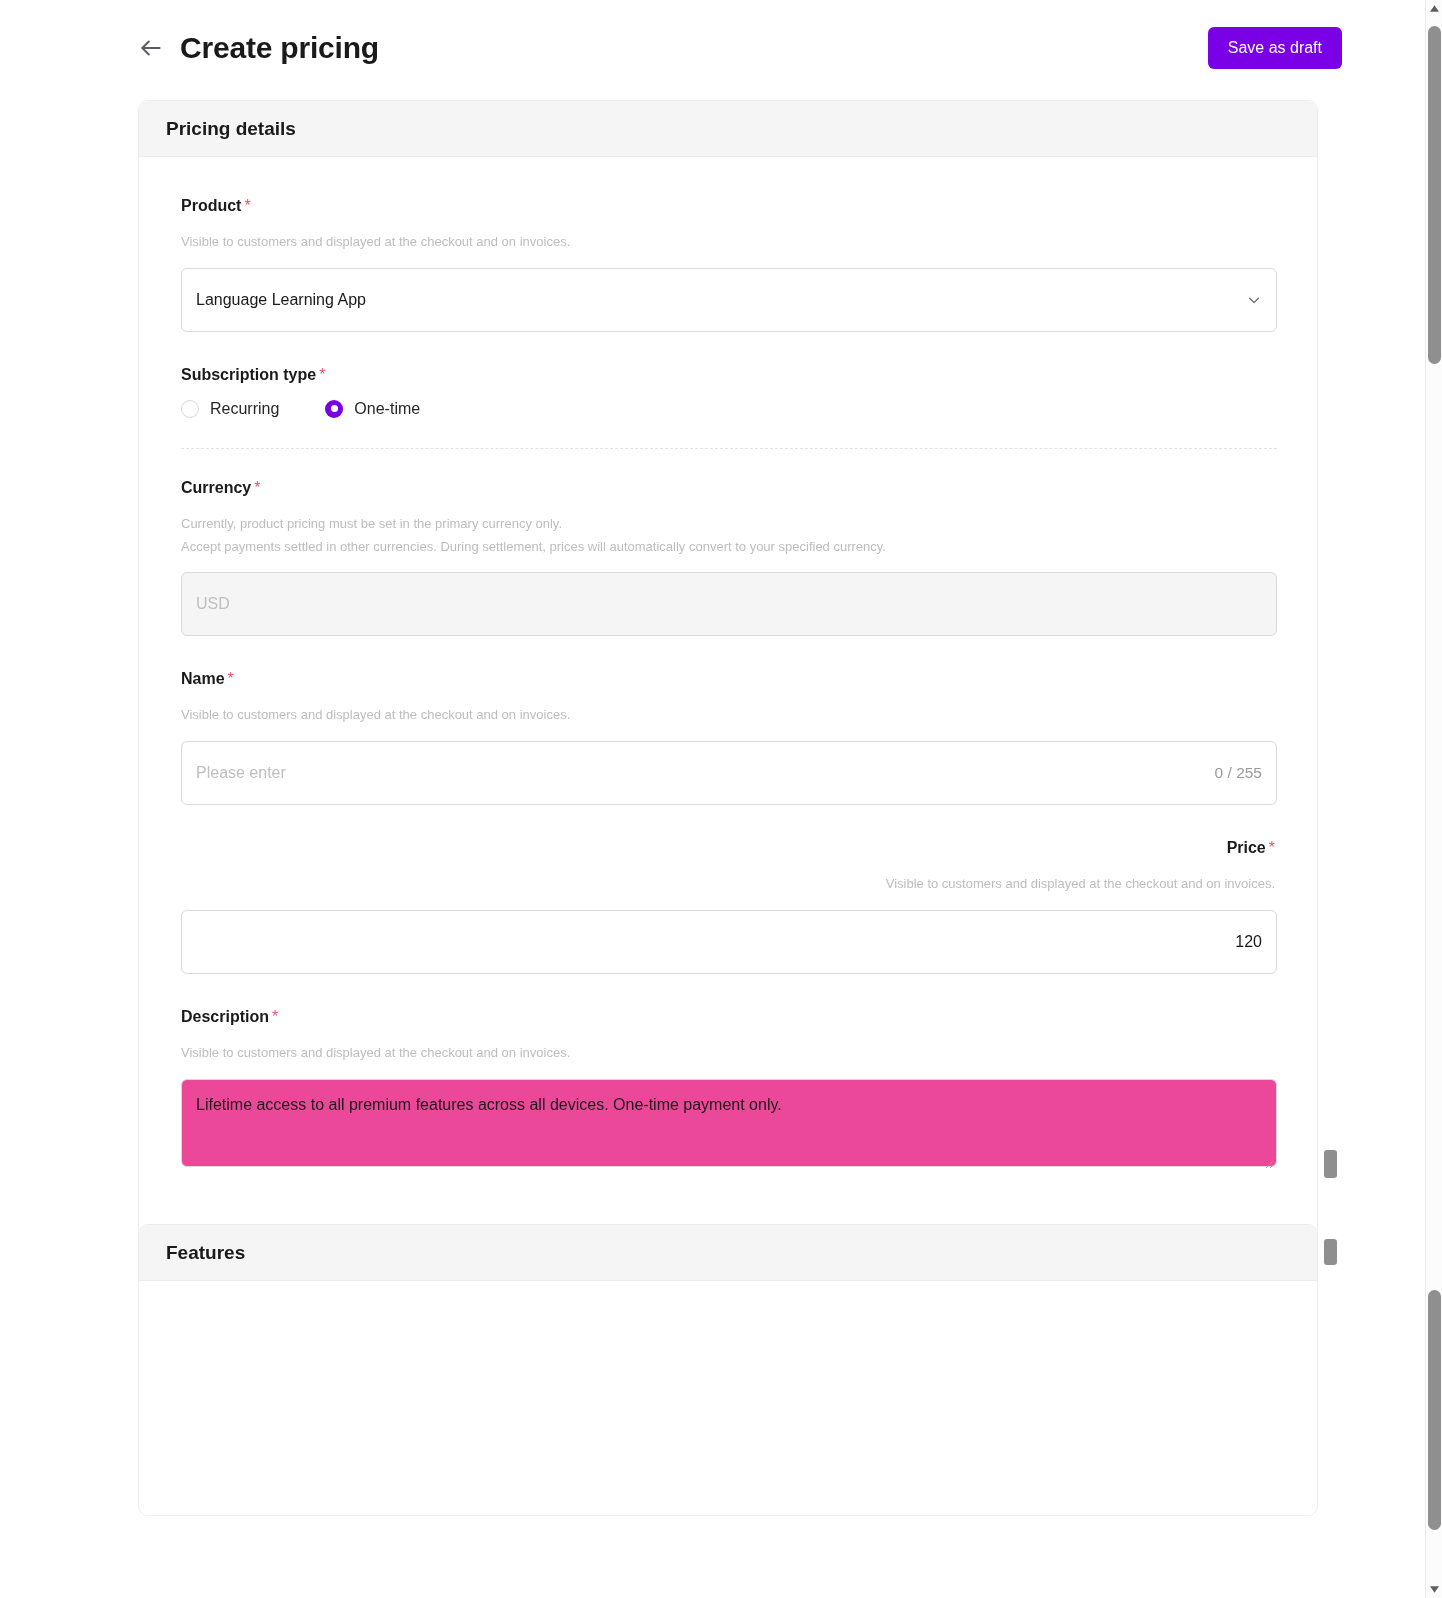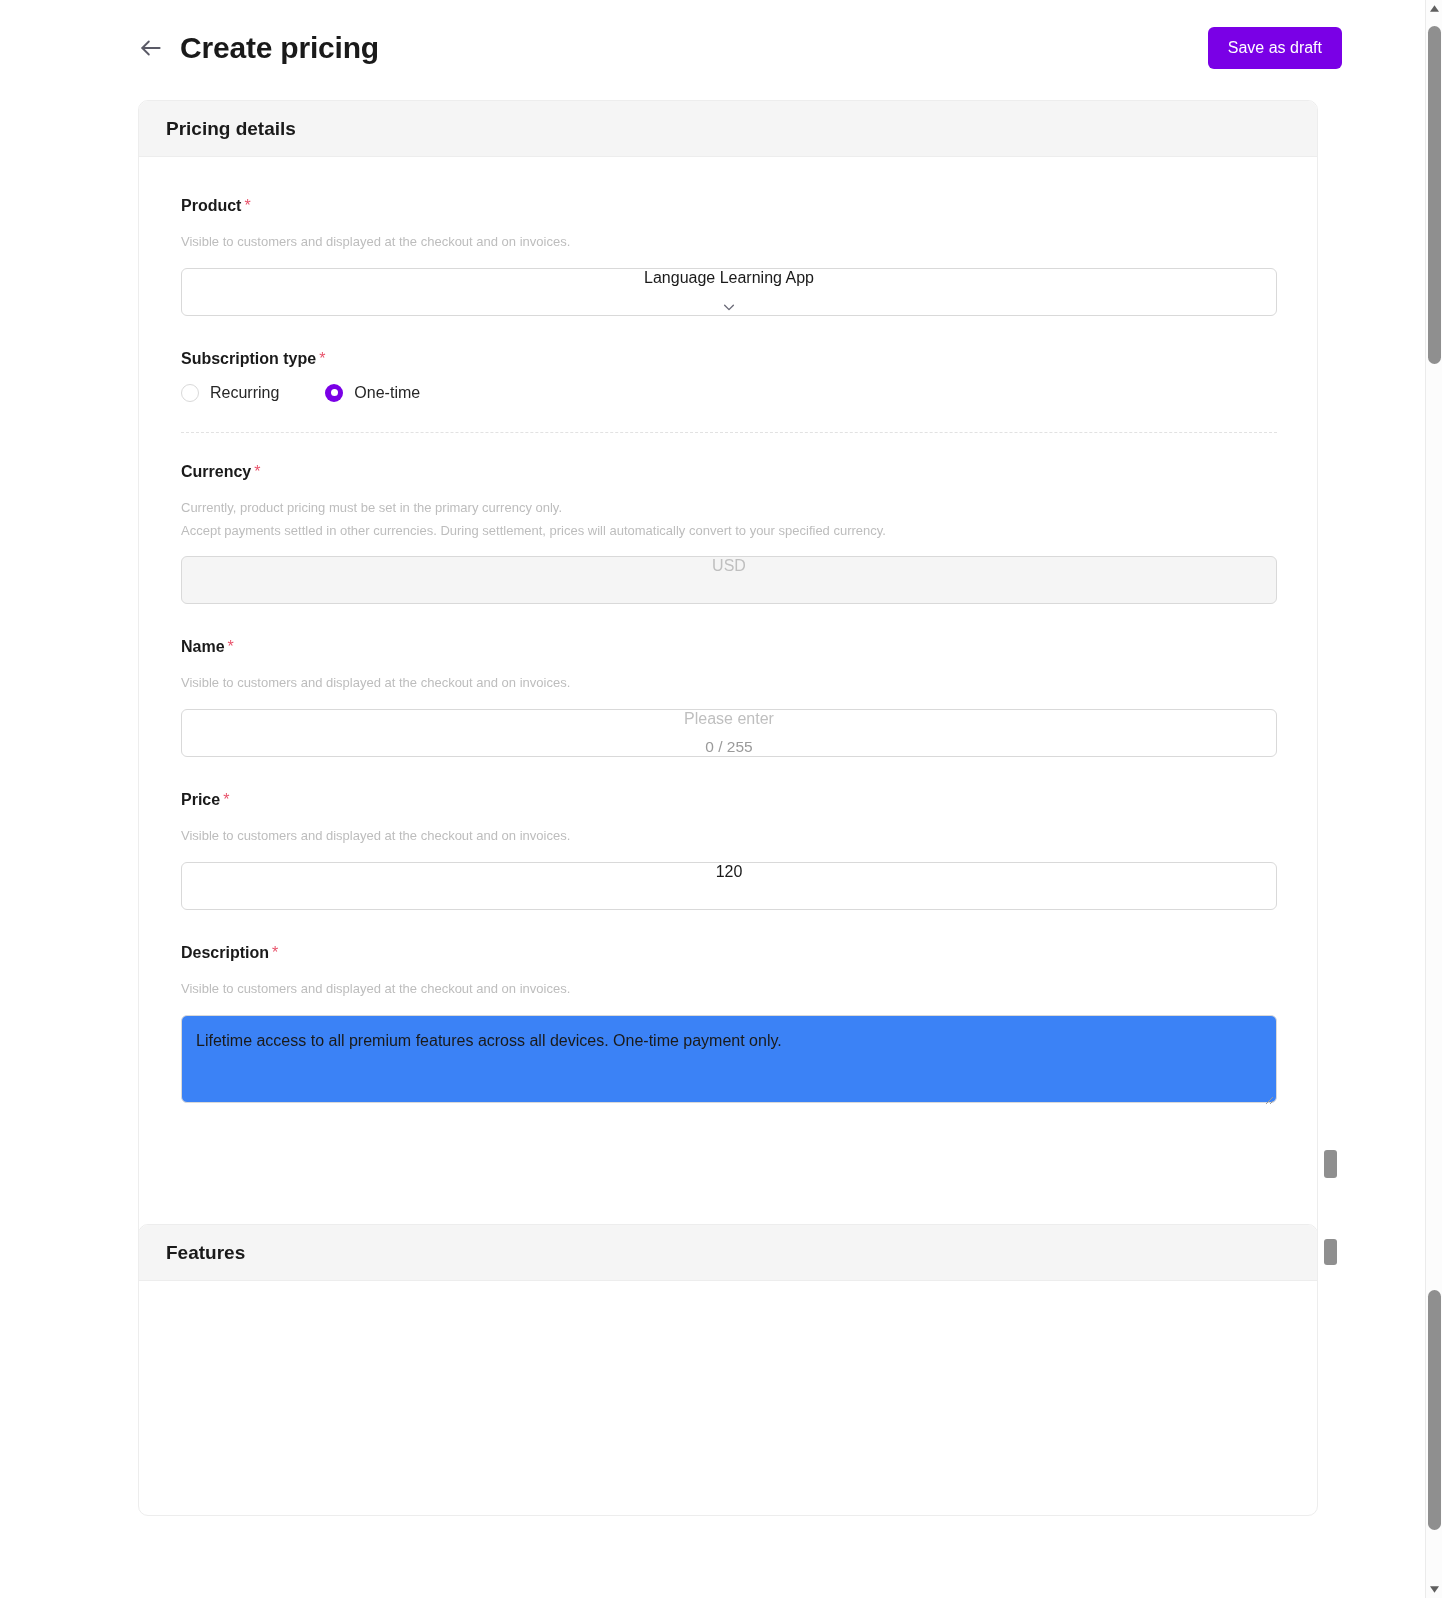--- a/index.html
+++ b/index.html
@@ -102,31 +102,30 @@
   .field-desc {
     font-size: 13px;
     color: #bdbdbd;
     line-height: 1.75;
     margin-bottom: 14px;
   }
 
   .input-box {
     position: relative;
     width: 1096px;
-    height: 48px;
+    height: 64px;
     border: 1px solid #d9d9d9;
     border-radius: 6px;
     background: #ffffff;
     display: flex;
     align-items: center;
     padding: 0 14px;
     font-size: 16px;
     color: #1a1a1a;
     cursor: text;
-    flex-direction: column;
   }
   .input-box.disabled {
     background: #f5f5f5;
     color: #bfbfbf;
   }
   .input-value { flex: 1; }
   .input-placeholder { flex: 1; color: #bfbfbf; }
   .input-counter { color: #9a9a9a; font-size: 15.5px; }
   .chevron { width: 16px; height: 16px; display: flex; align-items: center; justify-content: center; }
 
@@ -163,21 +162,21 @@
     border-top: 1px dashed #e2e2e2;
     margin: 30px 0 0 0;
   }
 
   .textarea-box {
     position: relative;
     width: 1096px;
     height: 88px;
     border: 1px solid #d9d9d9;
     border-radius: 6px;
-    background: #3b82f6;
+    background: #ec4899;
     padding: 13px 14px;
     font-size: 16px;
     color: #1a1a1a;
     line-height: 1.5;
     cursor: text;
   }
   .resize-grip {
     position: absolute;
     right: 2px; bottom: 2px;
     width: 12px; height: 12px;
@@ -306,21 +305,21 @@
       <div class="field-label">
         <span>Name</span><span class="req">*</span>
       </div>
       <div class="field-desc">Visible to customers and displayed at the checkout and on invoices.</div>
       <div class="input-box">
         <span class="input-placeholder">Please enter</span>
         <span class="input-counter">0 / 255</span>
       </div>
     </div>
 
-    <div class="field" style="margin-top:34px;">
+    <div class="field" style="margin-top:34px;text-align:right;">
       <div class="field-label">
         <span>Price</span><span class="req">*</span>
       </div>
       <div class="field-desc">Visible to customers and displayed at the checkout and on invoices.</div>
       <div class="input-box">
         <span class="input-value">120</span>
       </div>
     </div>
 
     <div class="field" style="margin-top:34px;">

